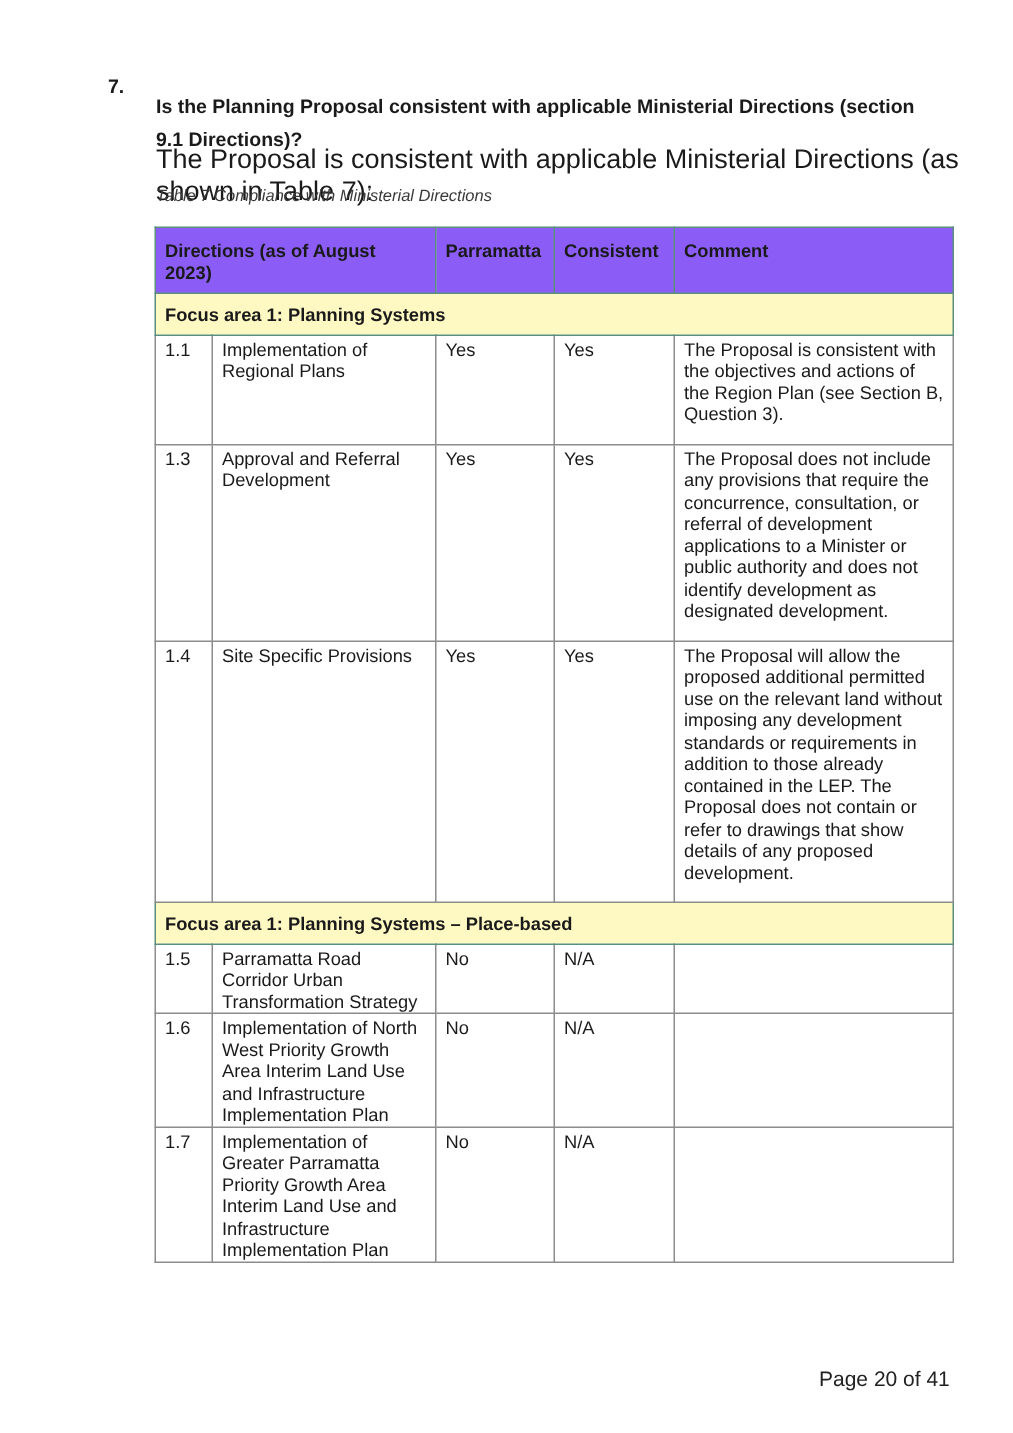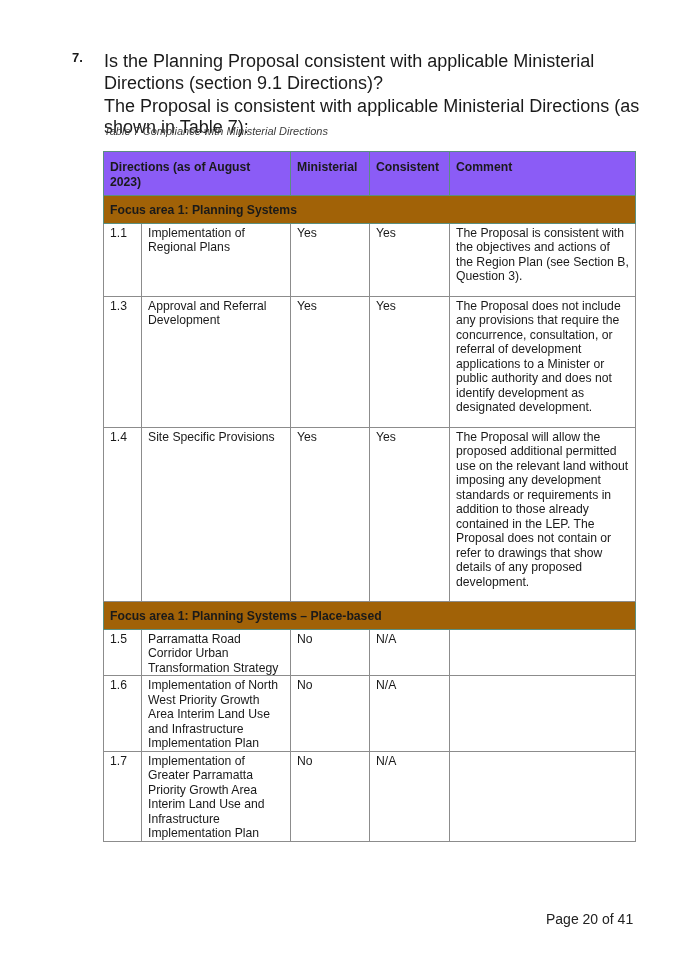--- a/index.html
+++ b/index.html
@@ -1,25 +1,25 @@
 <!DOCTYPE html>
 <html><head>
 <meta charset="utf-8">
 <style>
   html, body { margin: 0; padding: 0; background: #ffffff; }
   body { width: 675px; height: 955px; position: relative; overflow: hidden;
          font-family: "Liberation Sans", sans-serif; color: #1a1a1a; }
   .q-num { position: absolute; left: 72px; top: 50px; font-size: 13px; font-weight: bold; }
-  .q-text { position: absolute; left: 104px; top: 50px; width: 510px; font-size: 18px; font-weight: normal; line-height: 22px; }
+  .q-text { position: absolute; left: 104px; top: 60px; width: 510px; font-size: 13px; font-weight: bold; line-height: 22px; }
   .intro { position: absolute; left: 104px; top: 96px; font-size: 18px; }
   .caption { position: absolute; left: 104px; top: 125px; font-size: 11px; font-weight: normal; font-style: italic; color: #3a3a3a; }
   table { position: absolute; left: 103px; top: 151px; width: 532px; border-collapse: collapse; font-size: 12.2px; line-height: 14.5px; table-layout: fixed; }
   td, th { border: 1px solid #8c8c8c; vertical-align: top; text-align: left; padding: 2px 6px 12px 6px; }
   th { background: #8b5cf6; font-weight: bold; padding: 8px 6px 6px 6px; border-color: #5a8f80; }
-  tr.section td { background: #a16207; font-weight: bold; padding: 7px 18px 5px 6px; border-color: #5a8f80; }
+  tr.section td { background: #fef9c3; font-weight: bold; padding: 7px 18px 5px 6px; border-color: #5a8f80; }
   tr.tight td { padding-bottom: 0px; }
   .footer { position: absolute; left: 546px; top: 911px; font-size: 14px; color: #222; }
 </style>
 </head>
 <body>
 
 <div class="q-num">7.</div>
 <div class="q-text">Is the Planning Proposal consistent with applicable Ministerial Directions (section 9.1 Directions)?</div>
 <div class="intro">The Proposal is consistent with applicable Ministerial Directions (as shown in Table 7):</div>
 <div class="caption">Table 7 Compliance with Ministerial Directions</div>
@@ -28,21 +28,21 @@
   <colgroup>
     <col style="width:38px">
       <col style="width:149px">
       <col style="width:79px">
       <col style="width:80px">
       <col style="width:186px">
   </colgroup>
   <thead>
     <tr>
       <th colspan="2">Directions (as of August 2023)</th>
-      <th>Ministerial</th>
+      <th>Parramatta</th>
       <th>Consistent</th>
       <th>Comment</th>
     </tr>
   </thead>
   <tbody>
     <tr class="section">
       <td colspan="5">Focus area 1: Planning Systems</td>
     </tr>
     <tr>
       <td>1.1</td>

